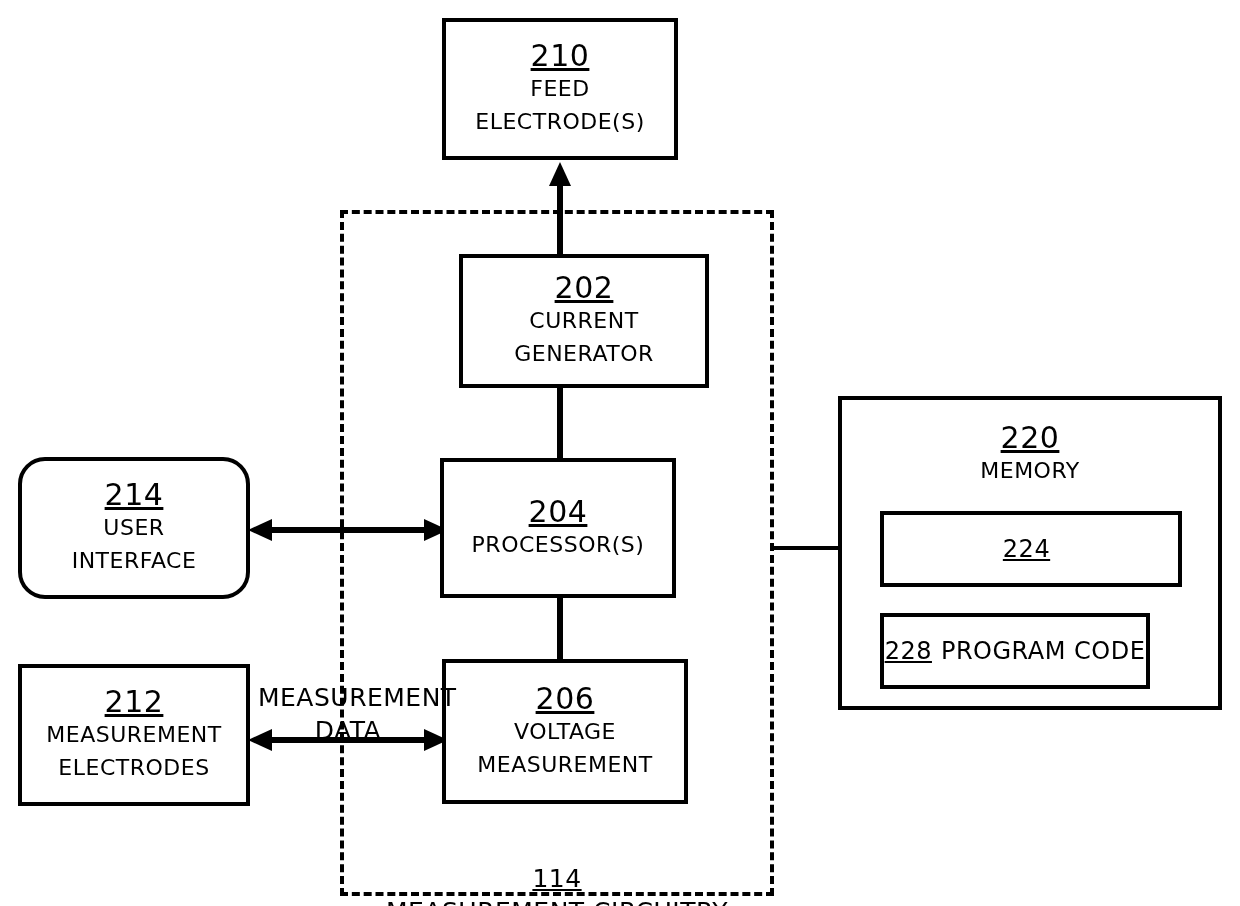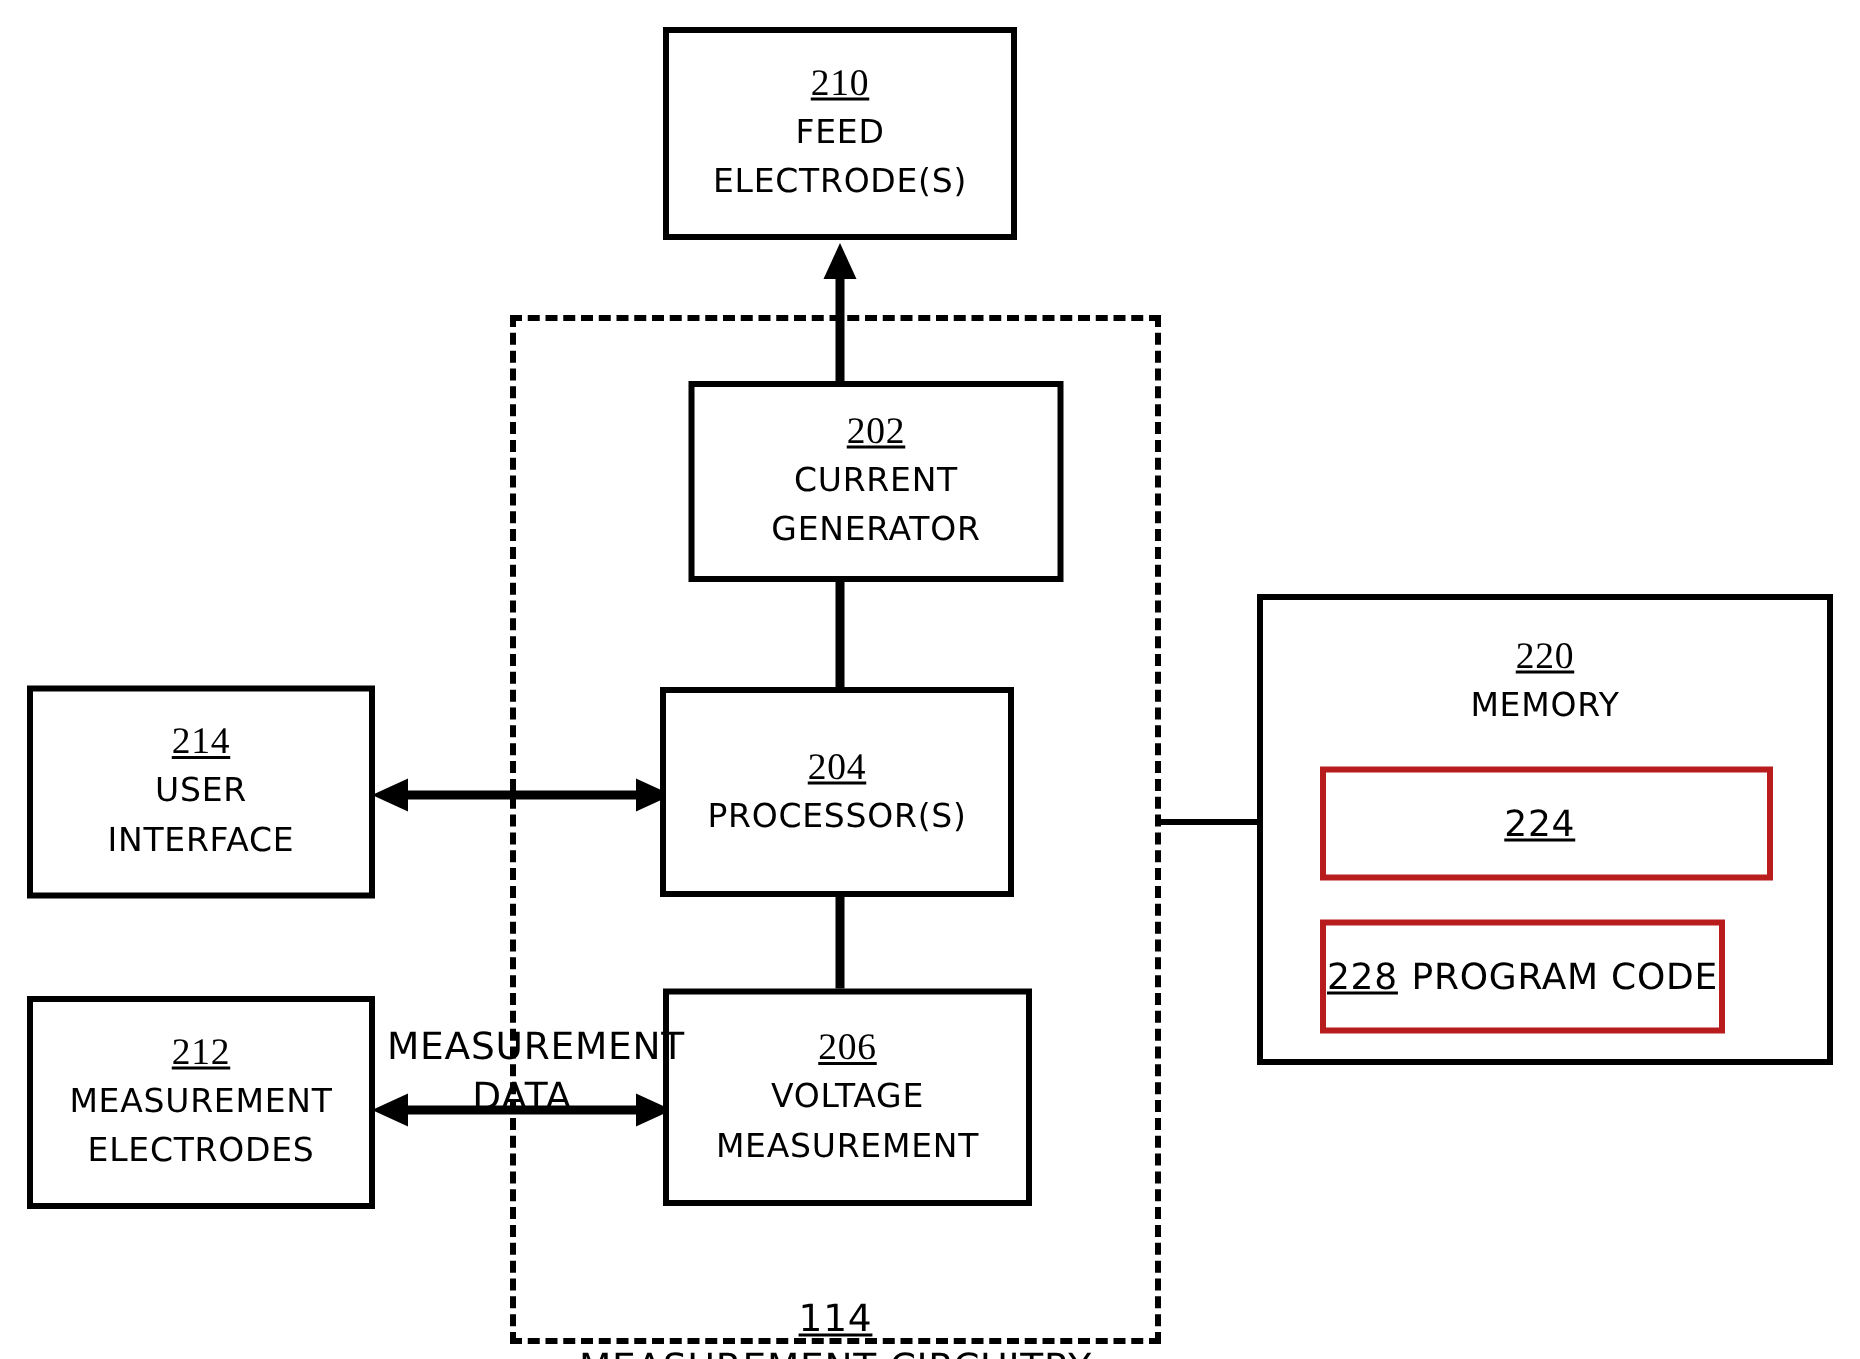--- a/index.html
+++ b/index.html
@@ -23,38 +23,37 @@
     display: flex;
     flex-direction: column;
     align-items: center;
     justify-content: center;
     text-align: center;
     color: #000000;
     letter-spacing: 0.5px;
   }
   .box .ref {
     text-decoration: underline;
-    font-size: 25px;
+    font-size: 30px;
     line-height: 32px;
-    font-family: Liberation Serif, serif;
   }
   .box .lbl {
     font-size: 22px;
     line-height: 33px;
     white-space: pre-line;
   }
   .dashed-region {
     position: absolute;
     border: 4px dashed #000000;
     box-sizing: border-box;
     background: transparent;
   }
   .inner-box {
     position: absolute;
-    border: 4px solid #b91c1c;
+    border: 4px solid #000000;
     background: #ffffff;
     box-sizing: border-box;
     display: flex;
     align-items: center;
     justify-content: center;
     color: #000000;
     font-size: 24px;
     letter-spacing: 0.5px;
   }
   .inner-box .ref {
@@ -125,21 +124,21 @@
     <div class="ref">204</div>
     <div class="lbl">PROCESSOR(S)</div>
   </div>
 
   <div class="box" style="left:442px; top:659px; width:246px; height:145px;">
     <div class="ref">206</div>
     <div class="lbl">VOLTAGE
 MEASUREMENT</div>
   </div>
 
-  <div class="box" style="left:18px; top:457px; width:232px; height:142px;">
+  <div class="box" style="left:18px; top:457px; width:232px; height:142px;border-radius:27px;">
     <div class="ref">214</div>
     <div class="lbl">USER
 INTERFACE</div>
   </div>
 
   <div class="box" style="left:18px; top:664px; width:232px; height:142px;text-align:center;">
     <div class="ref">212</div>
     <div class="lbl">MEASUREMENT
 ELECTRODES</div>
   </div>

